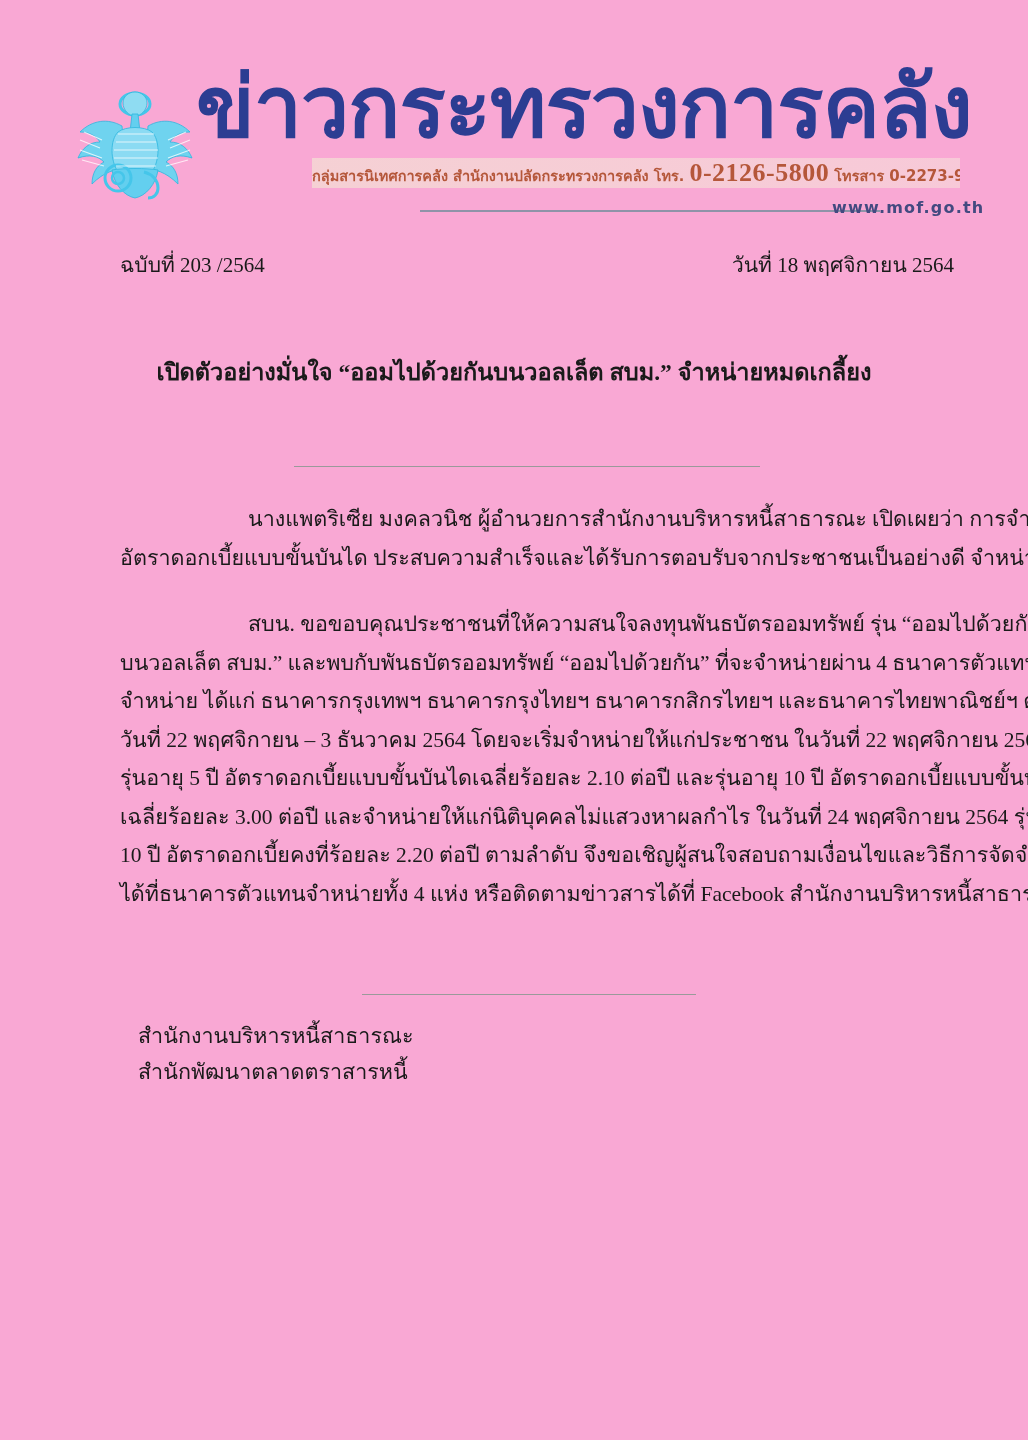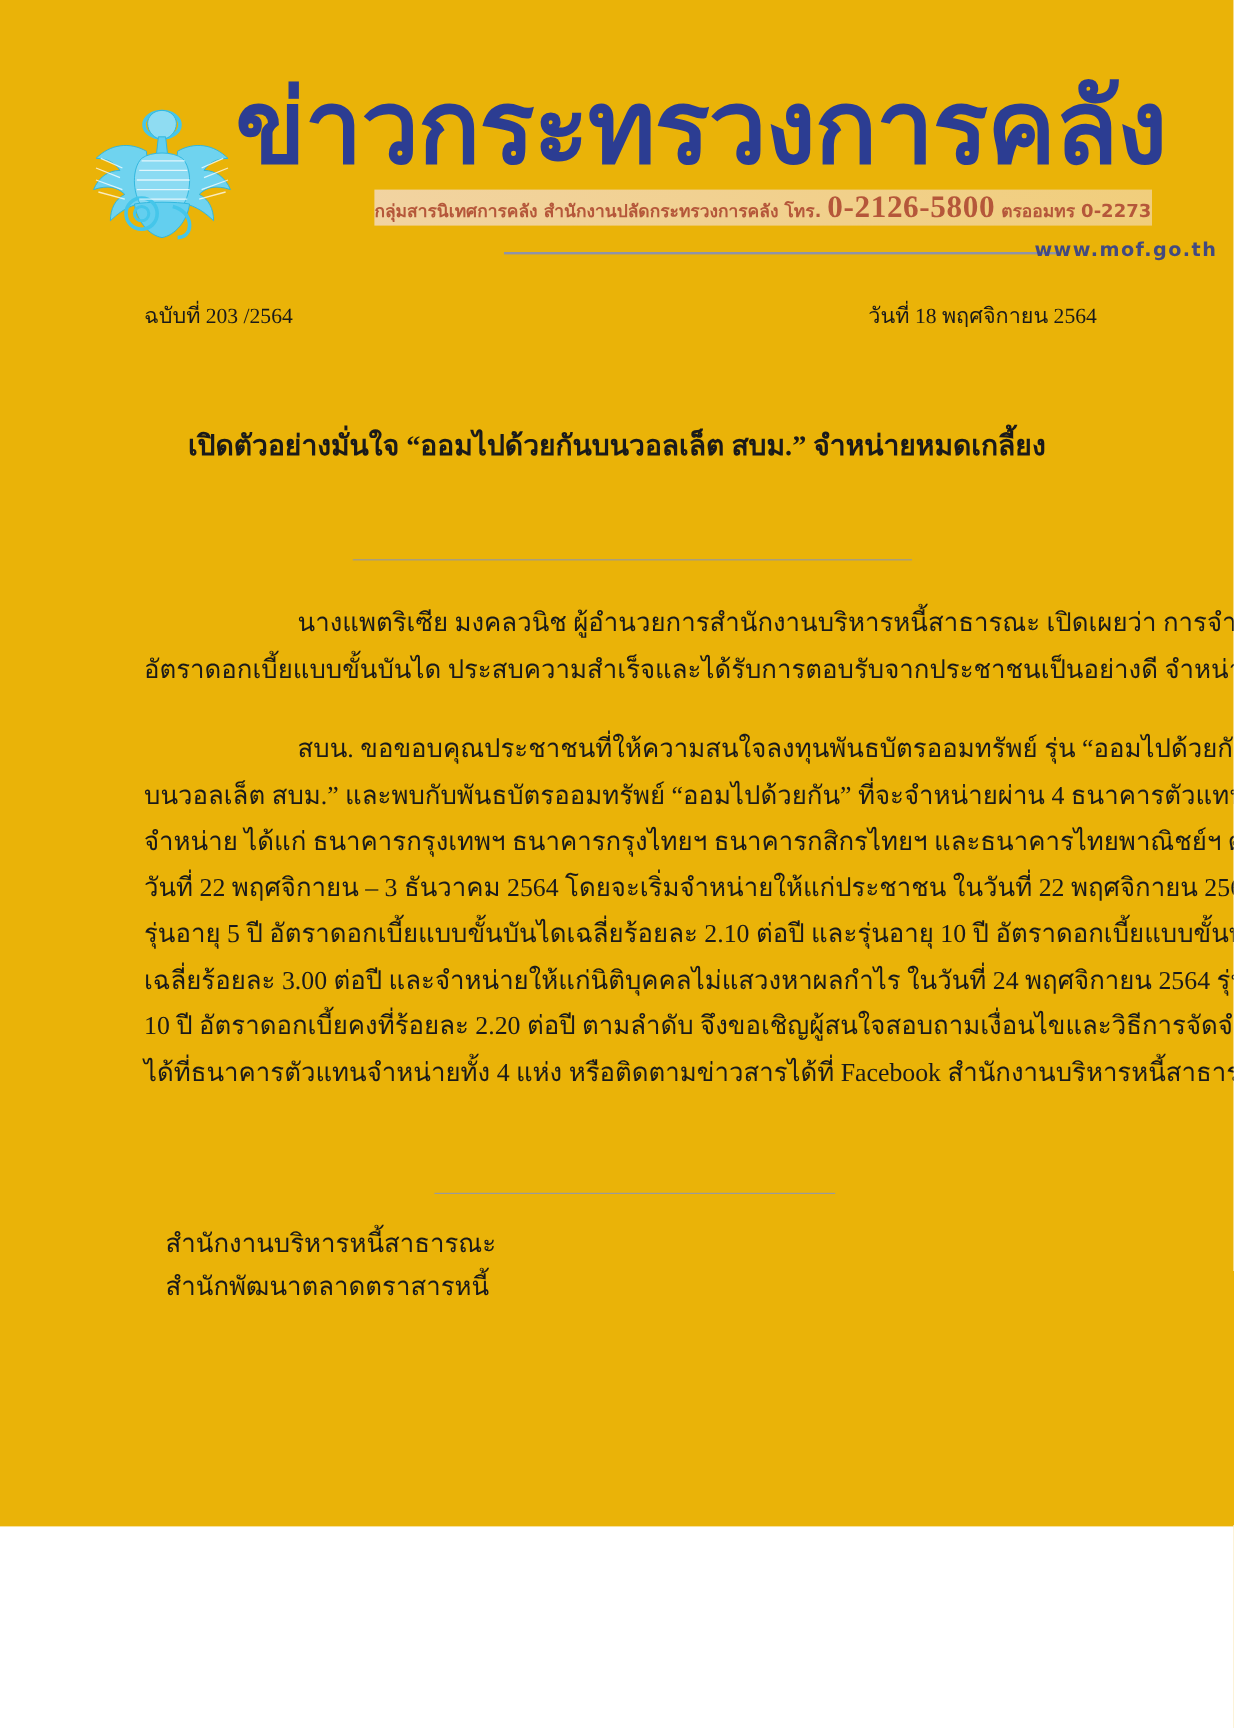--- a/index.html
+++ b/index.html
@@ -11,25 +11,25 @@
   body {
     width: 1028px;
     height: 1440px;
     font-family: "Liberation Serif", "DejaVu Serif", serif;
     color: #1a1a1a;
     position: relative;
     overflow: hidden;
   }
   .page {
     width: 1028px;
-    height: 1272px;
+    height: 1440px;
     box-sizing: border-box;
     padding: 0;
     position: relative;
-    background: #eab308;
+    background: #f9a8d4;
   }
 
   
   .masthead {
     position: relative;
     height: 232px;
     padding: 0;
   }
   .emblem {
     position: absolute;
@@ -86,42 +86,42 @@
   .masthead-rule {
     position: absolute;
     left: 420px;
     top: 210px;
     width: 460px;
     height: 2px;
     background: #8f93a8;
   }
   .masthead-url {
     position: absolute;
-    left: 862px;
+    left: 832px;
     top: 198px;
     color: #434a80;
     font-family: "DejaVu Sans", sans-serif;
     font-size: 16px;
     font-weight: 700;
     letter-spacing: 1.2px;
     white-space: nowrap;
   }
 
   
   .meta-row {
     position: absolute;
     left: 0;
     top: 248px;
     width: 1028px;
-    padding: 0 114px 0 120px;
+    padding: 0 74px 0 120px;
     box-sizing: border-box;
     display: flex;
     justify-content: space-between;
     align-items: baseline;
-    font-size: 18px;
+    font-size: 21px;
   }
   .meta-left, .meta-right { white-space: nowrap; }
 
   
   .title-block {
     position: absolute;
     left: 0;
     top: 352px;
     width: 1028px;
     text-align: center;
@@ -203,21 +203,21 @@
           <path d="M114 58 L96 66 M118 66 L98 74 M118 76 L96 84 M116 86 L94 92"></path>
         </g>
       </svg>
     </div>
 
     <div class="masthead-title">ข่าวกระทรวงการคลัง</div>
 
     <div class="masthead-sub">
       <span>กลุ่มสารนิเทศการคลัง สำนักงานปลัดกระทรวงการคลัง โทร.</span>
       <span class="tel-big">0-2126-5800</span>
-      <span>ตรออมทร</span>
+      <span>โทรสาร</span>
       <span class="tel-small">0-2273-9763</span>
     </div>
 
     <div class="masthead-rule"></div>
     <div class="masthead-url">www.mof.go.th</div>
   </div>
 
   <div class="meta-row">
     <div class="meta-left">ฉบับที่ 203  /2564</div>
     <div class="meta-right">วันที่ 18 พฤศจิกายน 2564</div>

